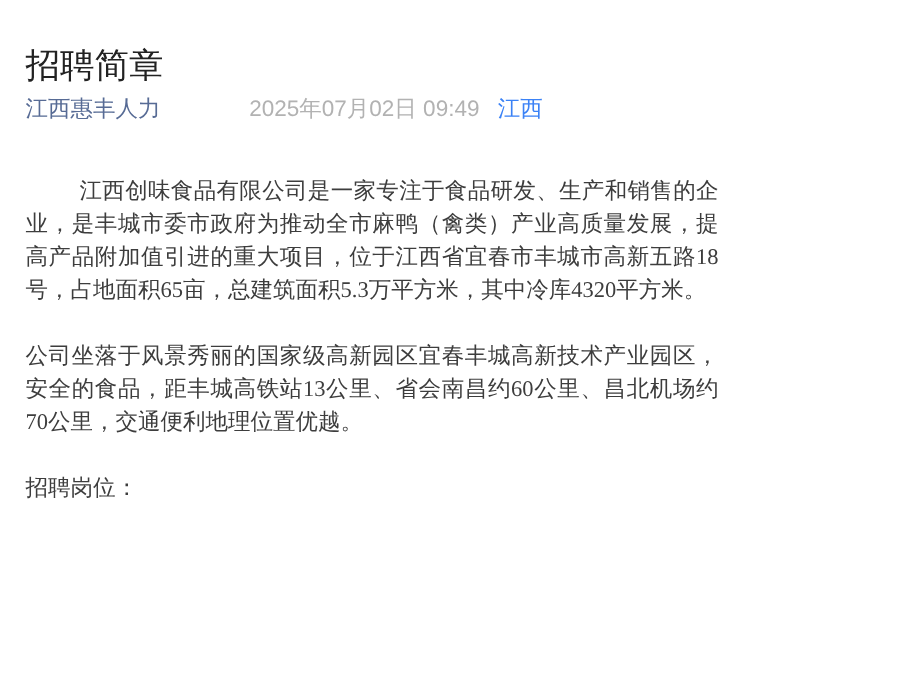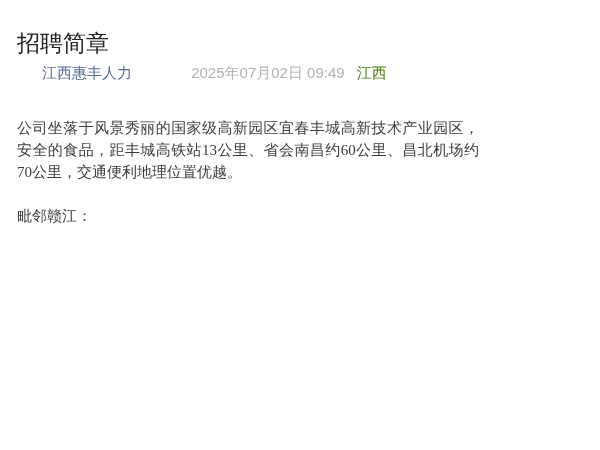--- a/index.html
+++ b/index.html
@@ -29,28 +29,27 @@
     font-family: "Liberation Sans", "DejaVu Sans", sans-serif;
     font-size: 15px;
     line-height: 21px;
     color: #b2b2b2;
     white-space: nowrap;
   }
   .account-name {
     color: #576b95;
     margin-right: 10px;
     cursor: pointer;
-    margin-left: 25px;
   }
   .publish-date {
     color: #b2b2b2;
     margin-left: 45px;
   }
   .publish-location {
-    color: #4d7c0f;
+    color: #3b82f6;
     margin-left: 8px;
   }
   .article-body {
     margin-top: 34px;
     font-family: "Liberation Serif", "DejaVu Serif", serif;
     font-size: 15px;
     line-height: 22px;
     color: #3d3d3d;
     text-align: justify;
     text-justify: inter-character;
@@ -69,17 +68,18 @@
 
   <h1 class="article-title">招聘简章</h1>
 
   <div class="meta-row">
     <span class="account-name">江西惠丰人力</span>
     <span class="publish-date">2025年07月02日 09:49</span>
     <span class="publish-location">江西</span>
   </div>
 
   <div class="article-body">
+    <p class="first-indent">江西创味食品有限公司是一家专注于食品研发、生产和销售的企业，是丰城市委市政府为推动全市麻鸭（禽类）产业高质量发展，提高产品附加值引进的重大项目，位于江西省宜春市丰城市高新五路18号，占地面积65亩，总建筑面积5.3万平方米，其中冷库4320平方米。</p>
     <p>公司坐落于风景秀丽的国家级高新园区宜春丰城高新技术产业园区，安全的食品，距丰城高铁站13公里、省会南昌约60公里、昌北机场约70公里，交通便利地理位置优越。</p>
-    <p>毗邻赣江：</p>
+    <p>招聘岗位：</p>
   </div>
 
 </div>
 
 </body></html>

